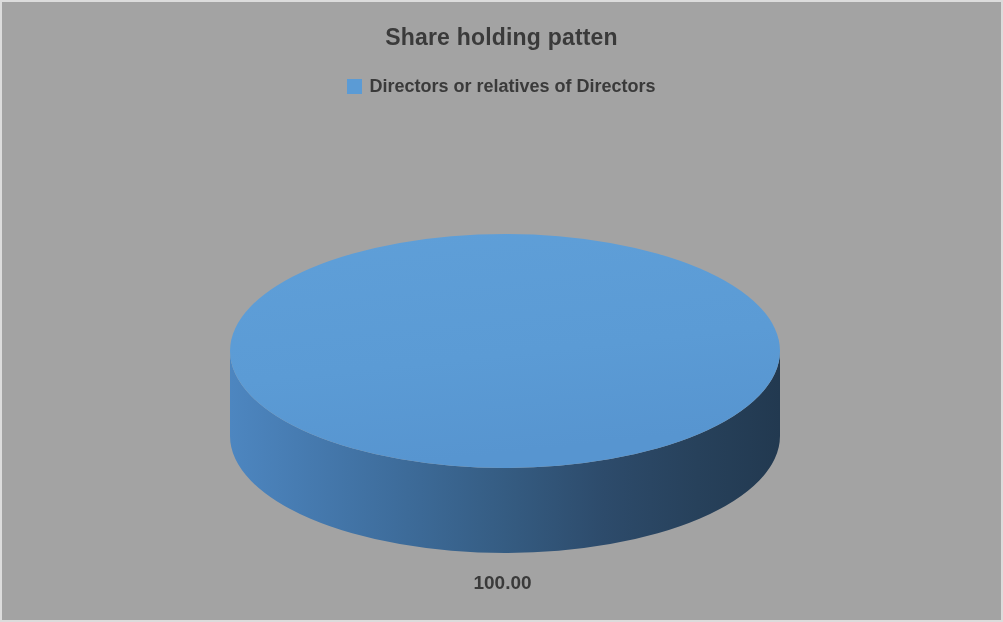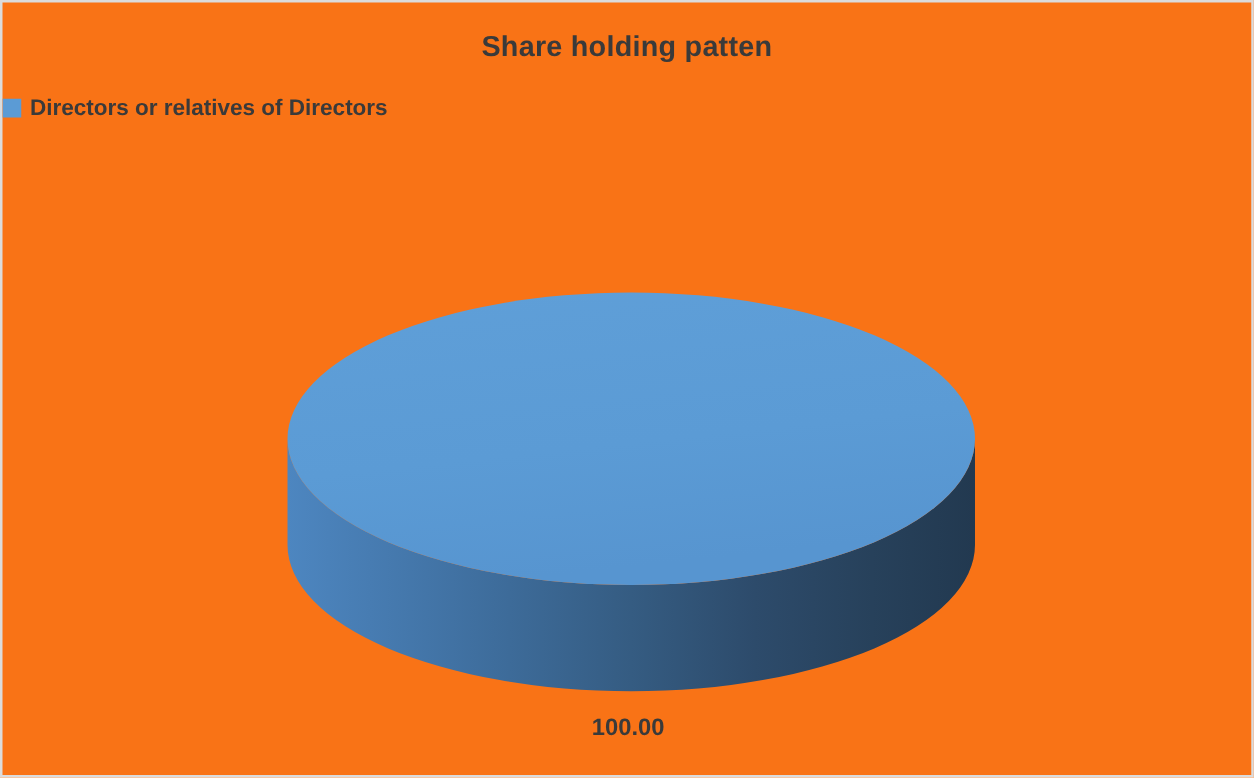--- a/index.html
+++ b/index.html
@@ -8,21 +8,21 @@
     background: #ffffff;
   }
   body {
     font-family: "Liberation Sans", sans-serif;
   }
   .chart-frame {
     position: relative;
     width: 1003px;
     height: 622px;
     box-sizing: border-box;
-    background: #f97316;
+    background: #a3a3a3;
     border: 2px solid #dcdcdc;
     overflow: hidden;
   }
   .chart-title {
     position: absolute;
     top: 20px;
     left: 0;
     width: 100%;
     text-align: center;
     font-size: 23px;
@@ -30,20 +30,21 @@
     color: #3a3a3a;
     letter-spacing: 0.2px;
     line-height: 30px;
   }
   .legend {
     position: absolute;
     top: 73px;
     left: 0;
     width: 100%;
     display: flex;
+    justify-content: center;
     align-items: center;
   }
   .legend-item {
     display: flex;
     align-items: center;
     gap: 7px;
   }
   .legend-swatch {
     width: 15px;
     height: 15px;

